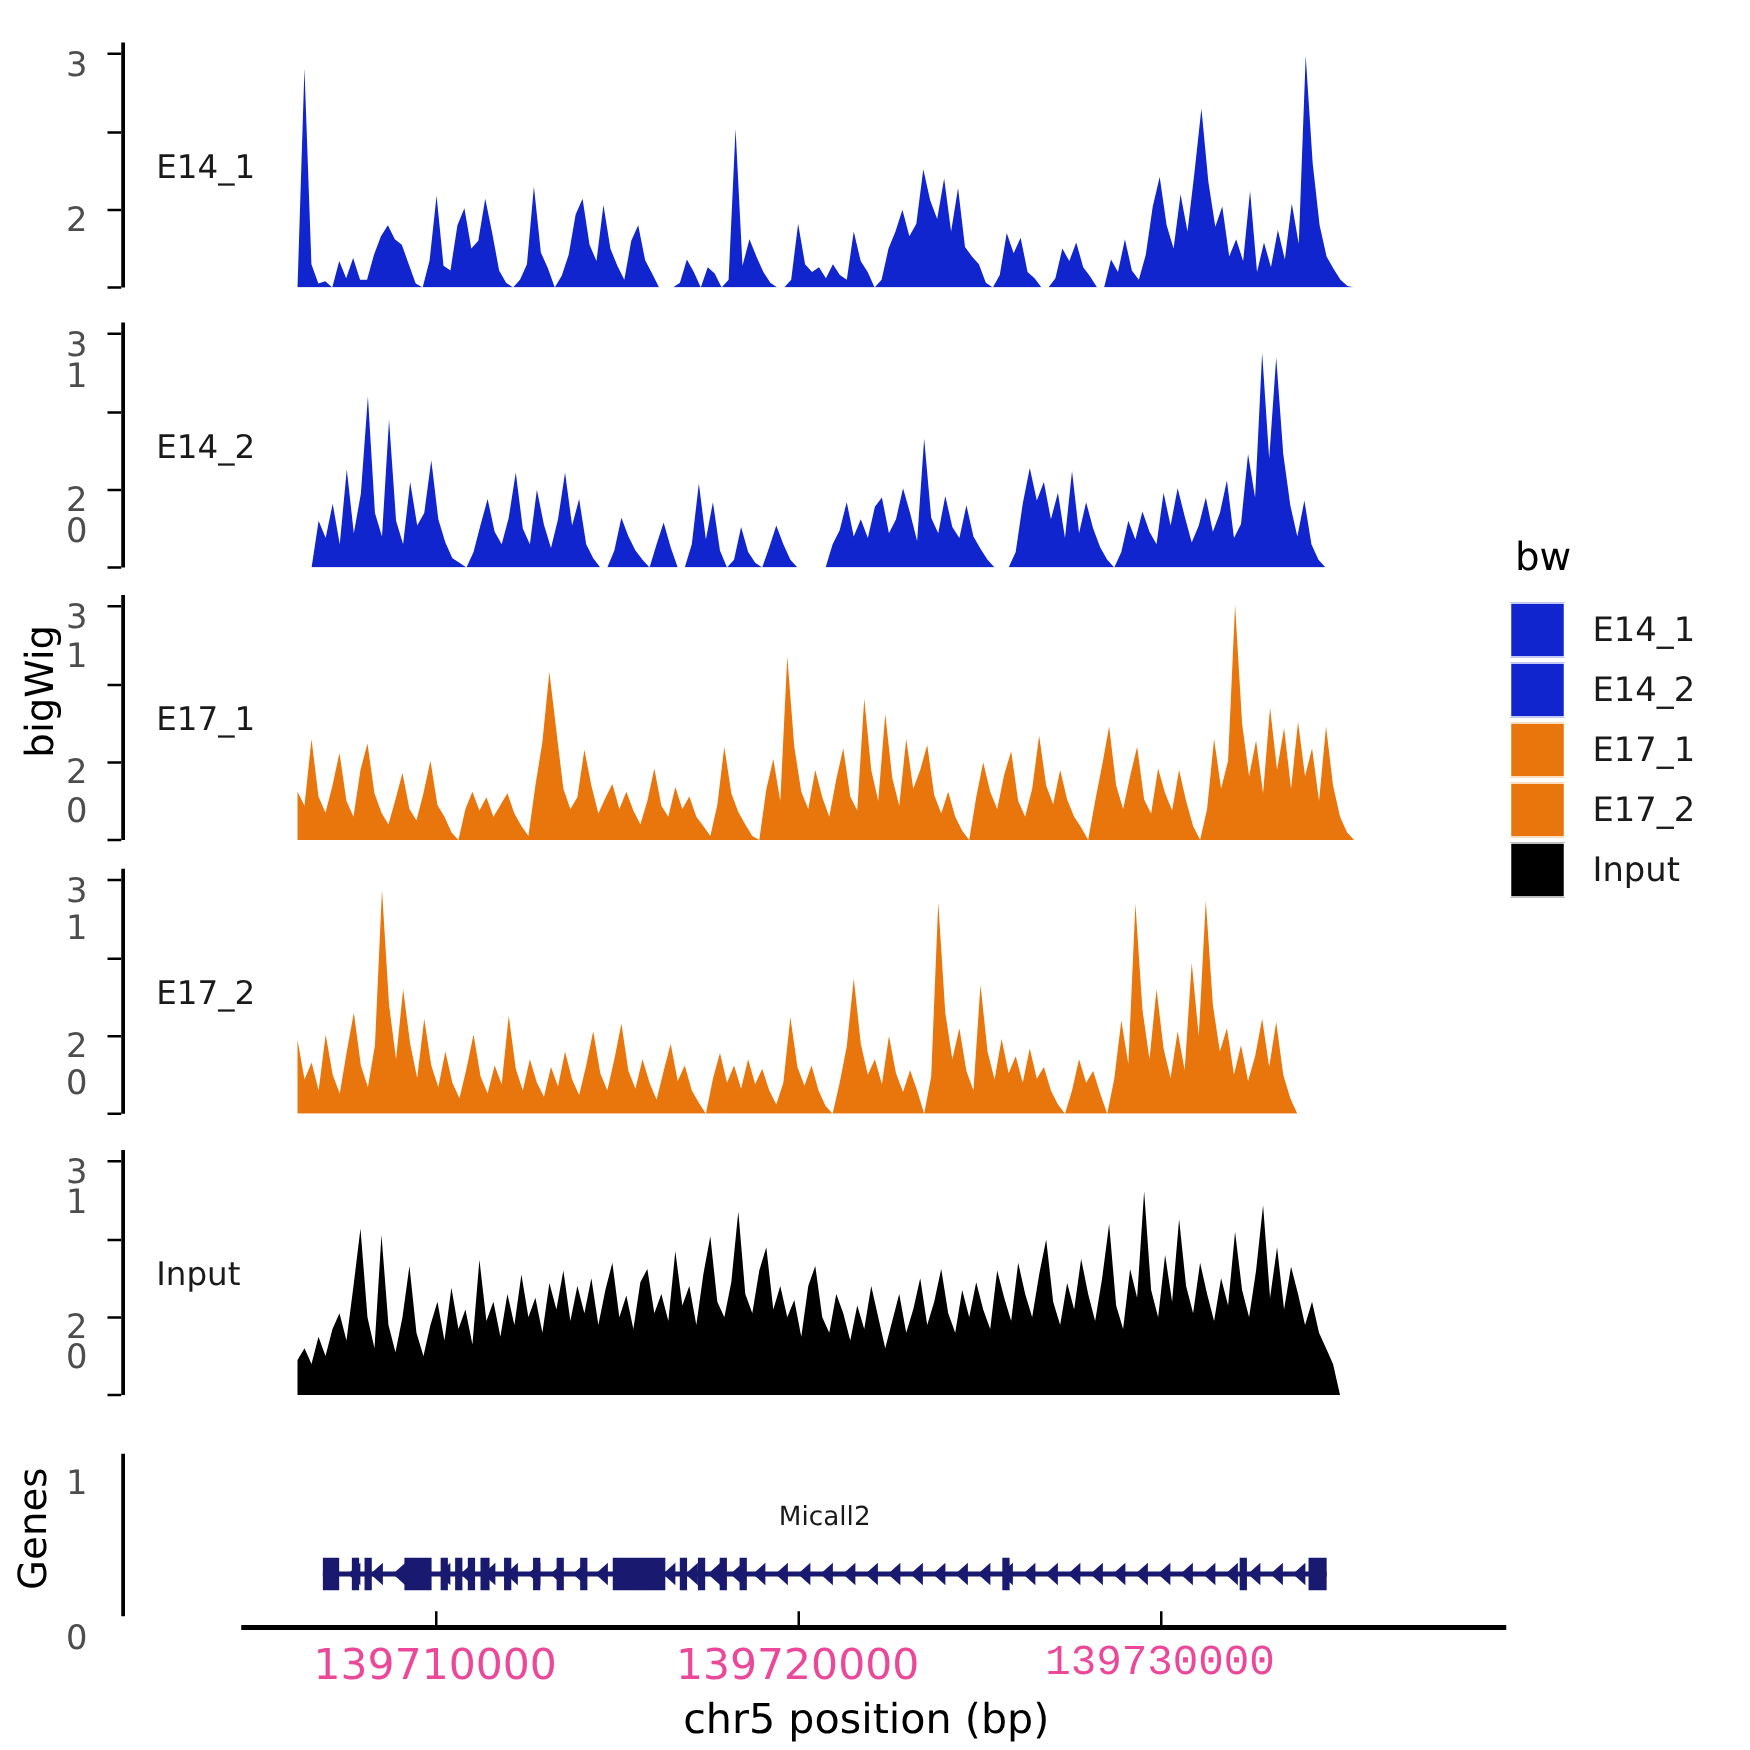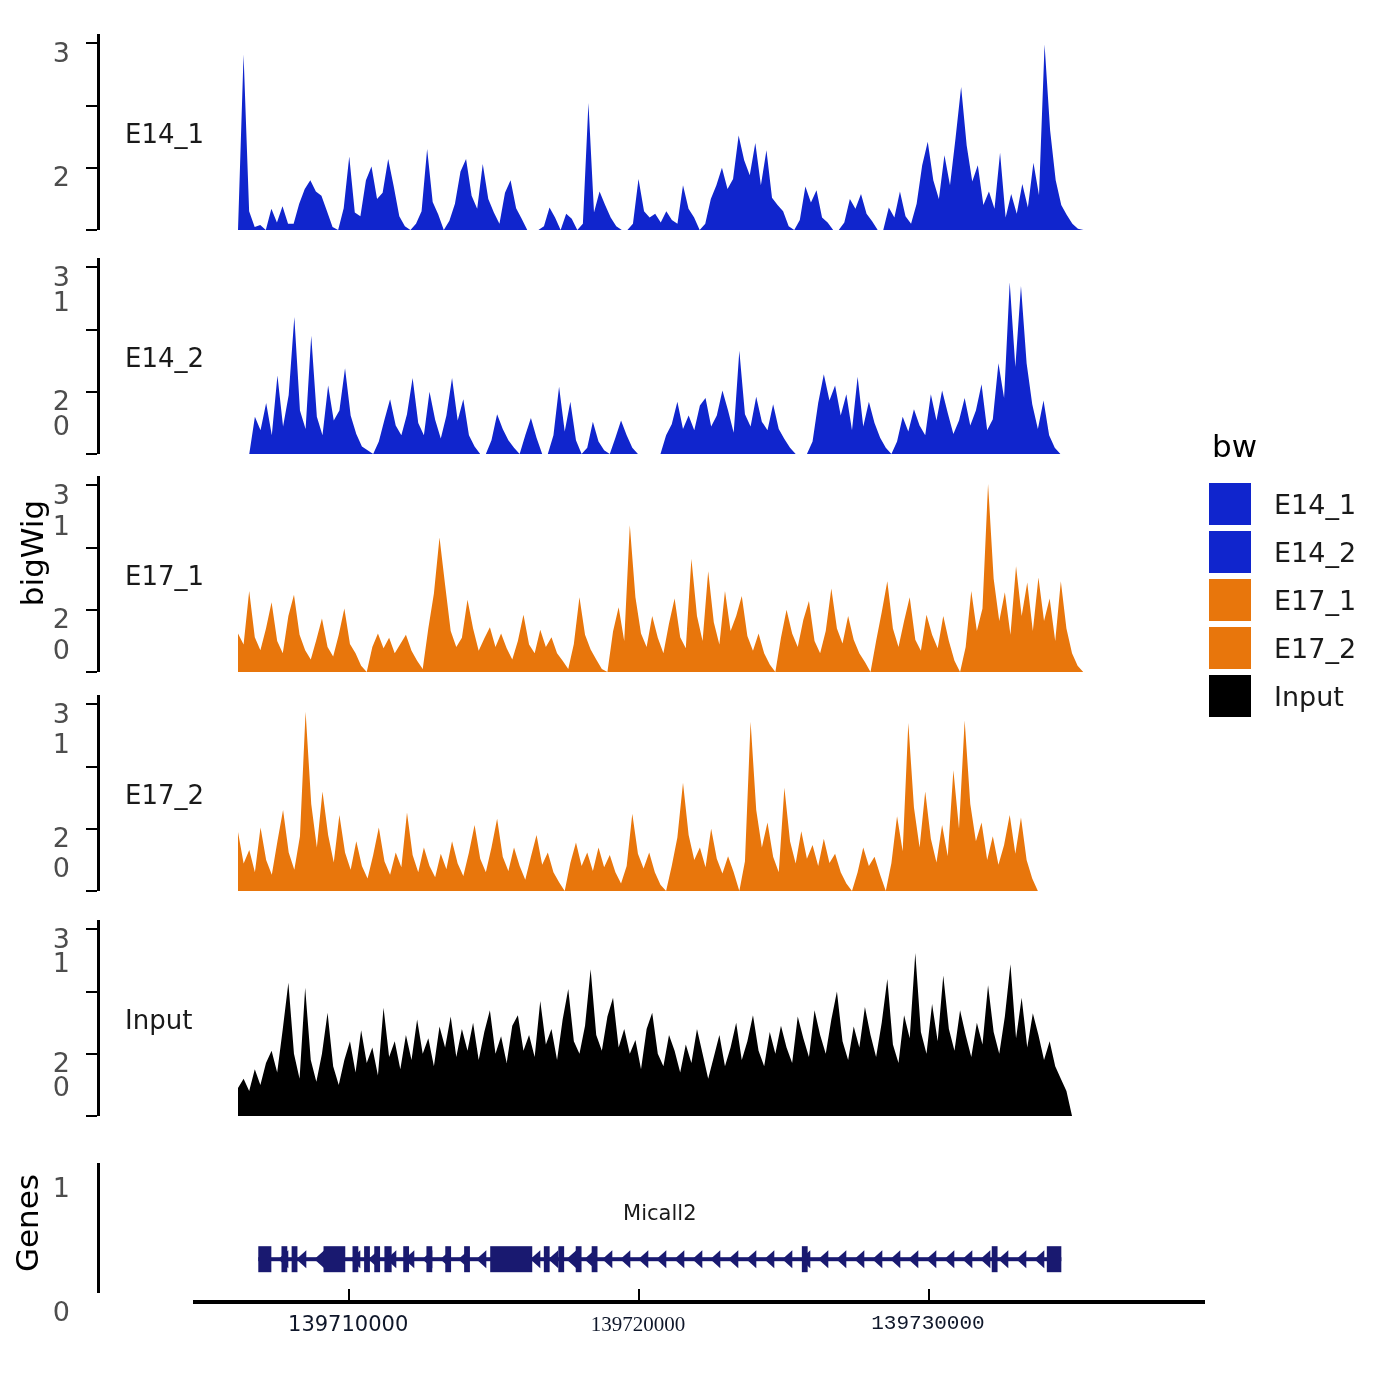--- a/index.html
+++ b/index.html
@@ -79,21 +79,21 @@
   }
 
   
   #xaxis-line{
     position:absolute;
     height:4px;background:#000;
   }
   .xtick{position:absolute;width:2px;height:11px;background:#000;}
   .xticklab{
     position:absolute;
-    font-size:21px;color:#0f172a;
+    font-size:34px;color:#ec4899;
     white-space:nowrap;
     transform:translateX(-50%);
   }
   #xaxis-title{
     position:absolute;
     font-size:33px;color:#000;
     white-space:nowrap;
     transform:translateX(-50%);
   }
 
@@ -301,24 +301,25 @@
         </svg>
       </div>
     <div id="gene-label" style="left: 562.808px; top: 38px;">Micall2</div>
   </div>
 
   <div id="xaxis-line" style="left: 193px; top: 1300px; width: 1012px;"></div>
   <div id="xaxis-host">
       <div class="xtick" style="left: 348.163px; top: 1289px;"></div>
       <div class="xticklab" style="left: 348.163px; top: 1312px;">139710000</div>
       <div class="xtick" style="left: 638.065px; top: 1289px;"></div>
-      <div class="xticklab" style="left: 638.065px; top: 1312px; font-family: Liberation Serif, serif;">139720000</div>
+      <div class="xticklab" style="left: 638.065px; top: 1312px;">139720000</div>
       <div class="xtick" style="left: 927.967px; top: 1289px;"></div>
       <div class="xticklab" style="left: 927.967px; top: 1312px; font-family: Liberation Mono, monospace;">139730000</div>
     </div>
+  <div id="xaxis-title" style="left: 693px; top: 1355px;">chr5 position (bp)</div>
 
   <div id="legend">
     <div id="legend-title">bw</div>
     <div id="legend-items">
         <div class="legend-row">
           <div class="legend-key" style="background: rgb(16, 37, 205);"></div>
           <div class="legend-text">E14_1</div>
         </div>
         <div class="legend-row">
           <div class="legend-key" style="background: rgb(16, 37, 205);"></div>

